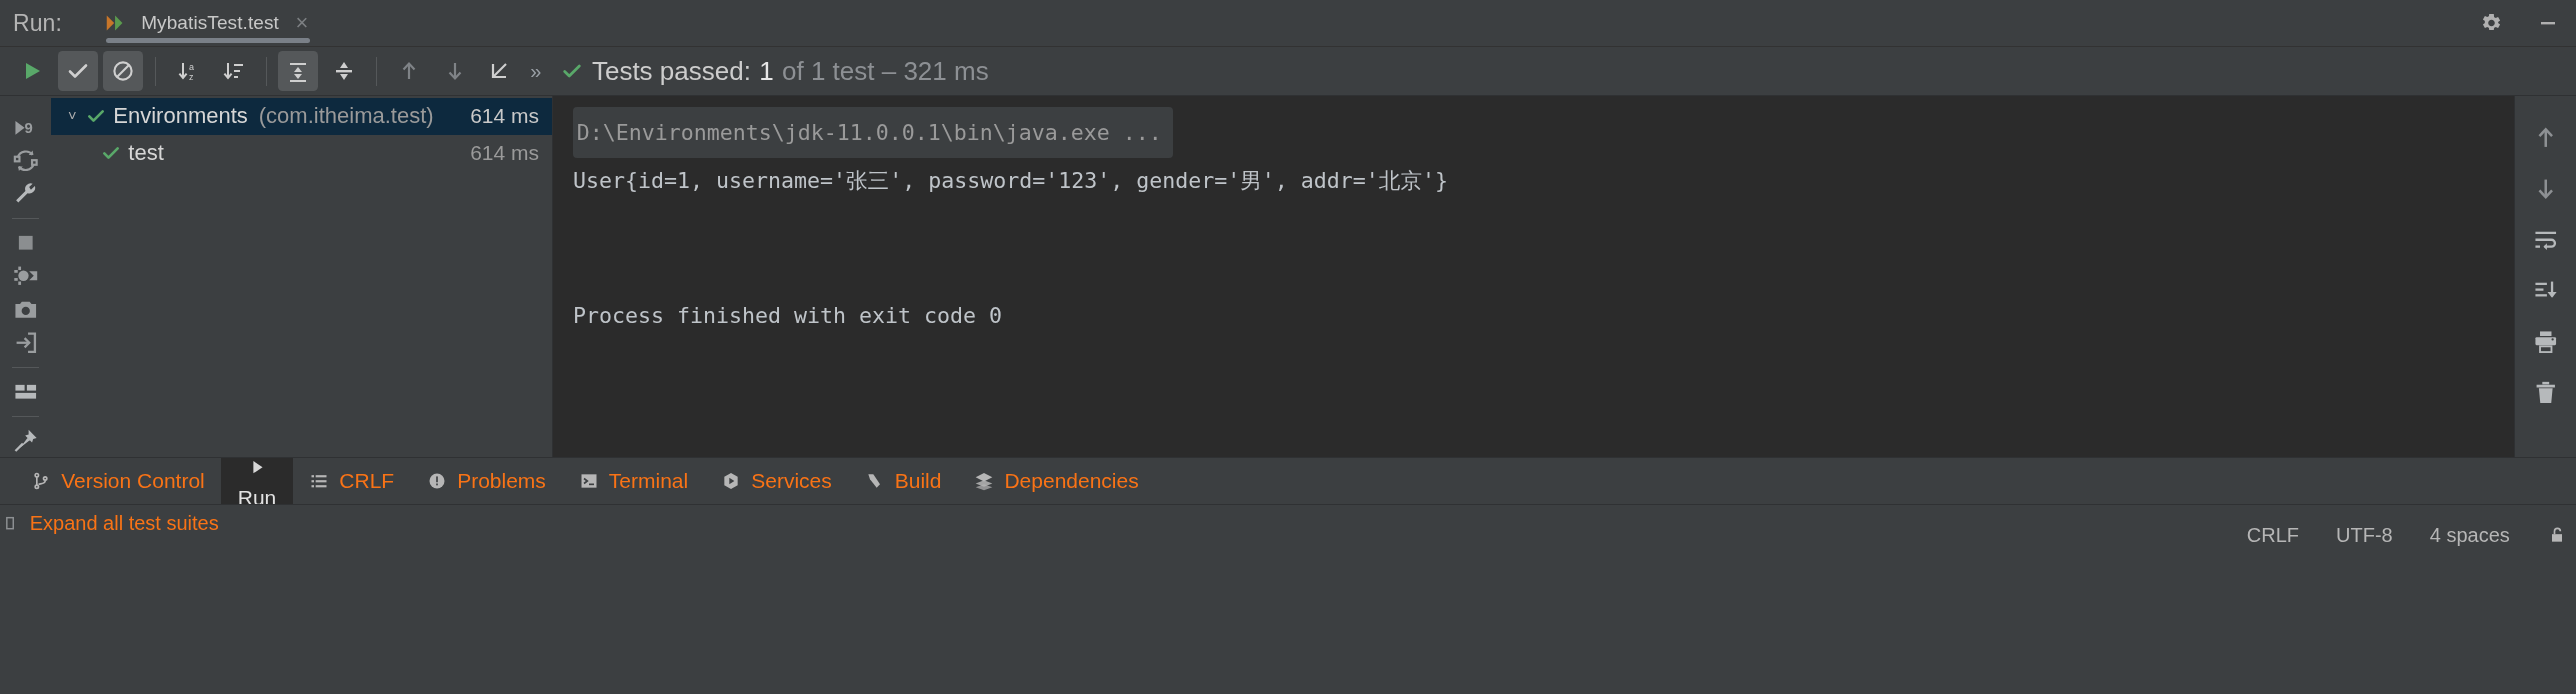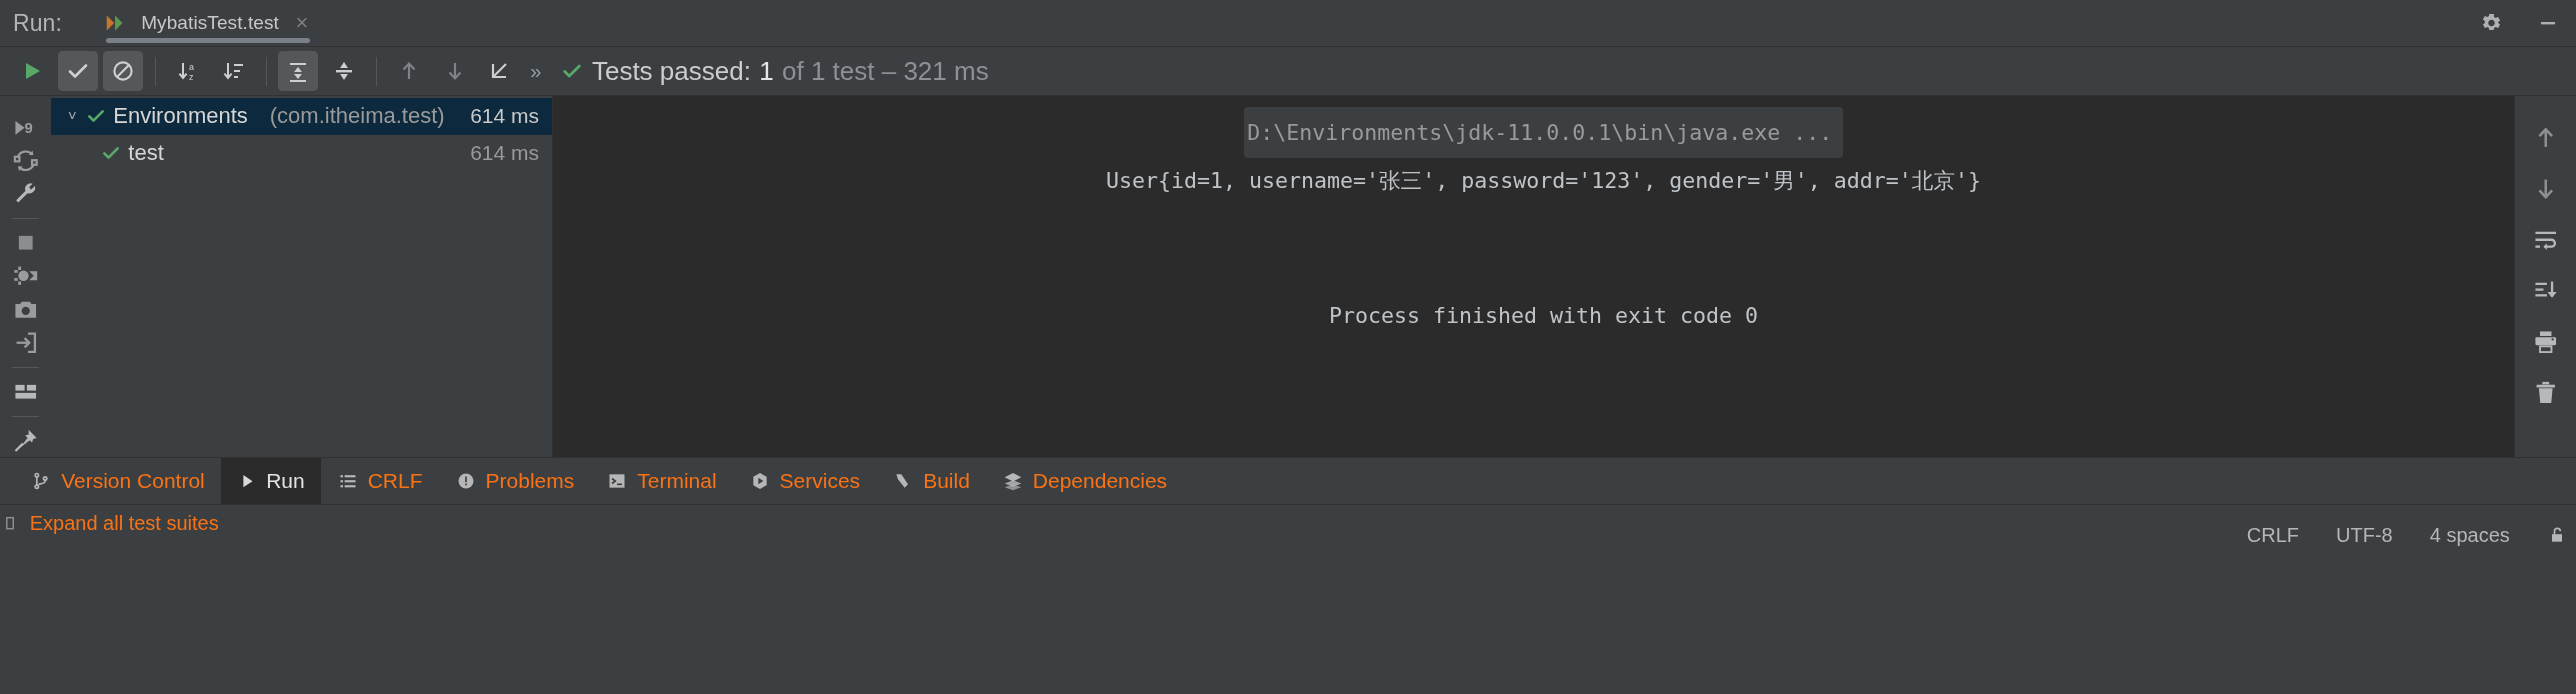--- a/index.html
+++ b/index.html
@@ -15,21 +15,20 @@
     color: #bbbbbb;
     -webkit-font-smoothing: antialiased;
   }
   .app {
     width: 2576px;
     height: 541px;
     position: relative;
     background: #3c3f41;
     display: flex;
     flex-direction: column;
-    text-align: center;
   }
 
   
   .titlebar {
     height: 46px;
     background: #3c3f41;
     display: flex;
     align-items: center;
     position: relative;
     flex: 0 0 auto;
@@ -175,21 +174,21 @@
   .twisty {
     width: 24px;
     display: flex;
     align-items: center;
     justify-content: center;
     color: #b0b0b0;
     font-size: 14.7px;
   }
   .tick { margin: 0 7.3px 0 1.8px; display: flex; align-items: center; }
   .node-name { color: #d6d6d6; }
-  .node-pkg { color: #9a9a9a; margin-left: 22px; }
+  .node-pkg { color: #9a9a9a; margin-left: 11px; }
   .node-time {
     position: absolute;
     right: 13px;
     color: #9a9a9a;
     font-size: 21px;
   }
   .tree-row.selected .node-time { color: #c9c9c9; }
   .indent { width: 39px; flex: 0 0 auto; }
 
   
@@ -252,20 +251,21 @@
     align-items: center;
     padding: 0 16.5px;
     font-size: 21px;
     color: #f97316;
     gap: 10px;
     white-space: nowrap;
   }
   .btab.active {
     background: #2b2b2b;
     color: #e2e2e2;
+    flex-direction: column;
   }
 
   
   .statusbar {
     height: 36px;
     background: #3c3f41;
     display: flex;
     align-items: center;
     flex: 0 0 auto;
     border-top: 0.9px solid #2f3133;

